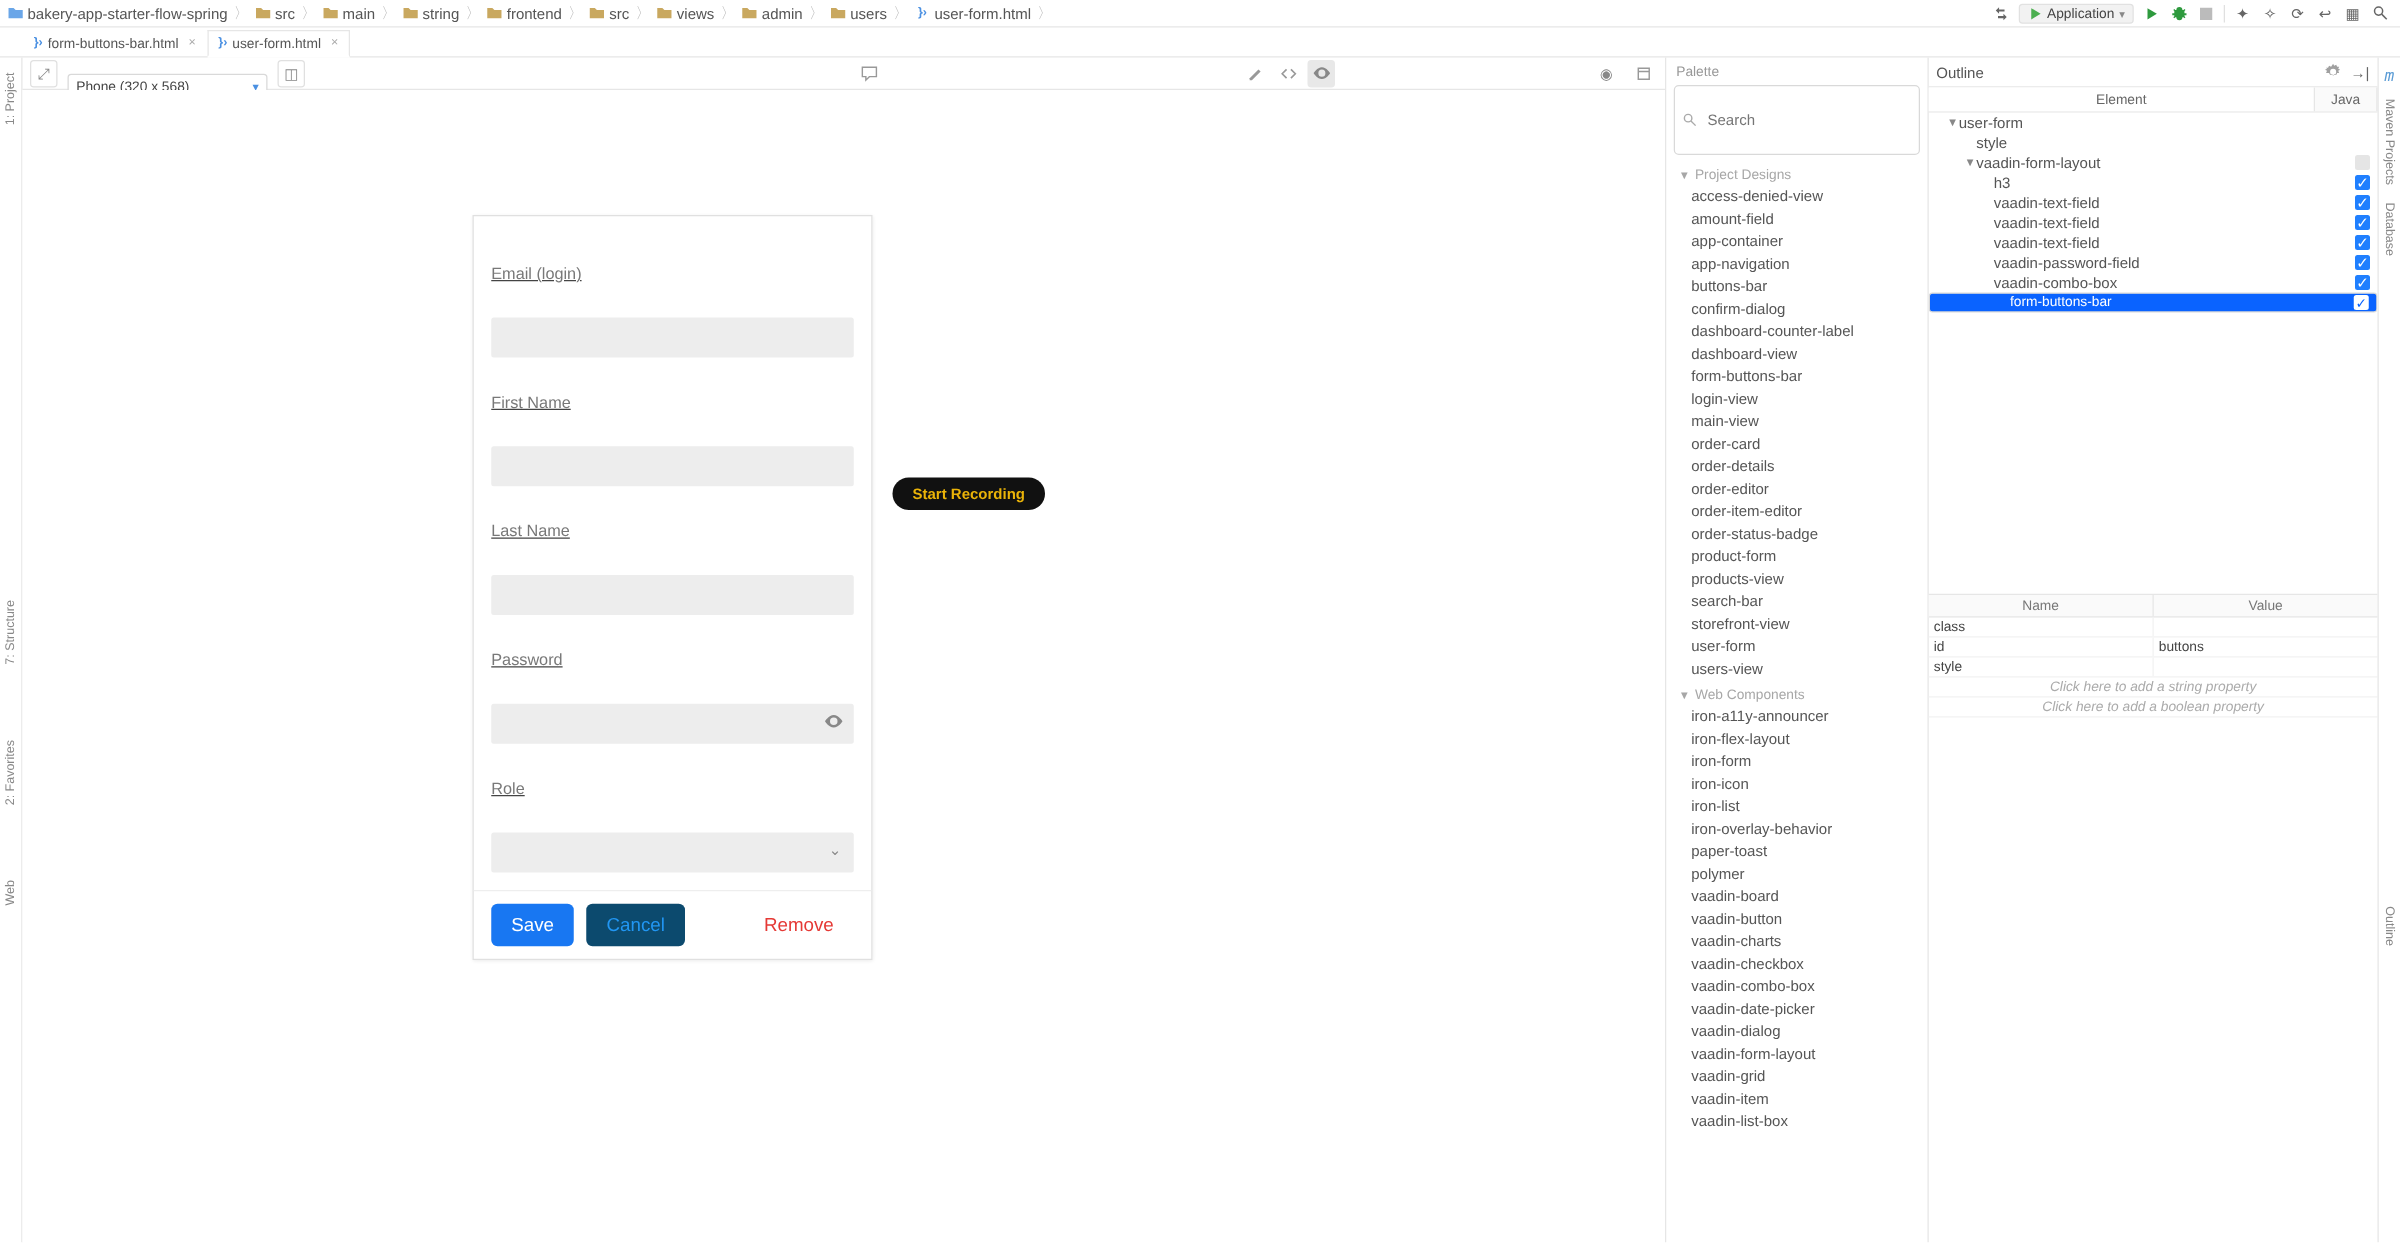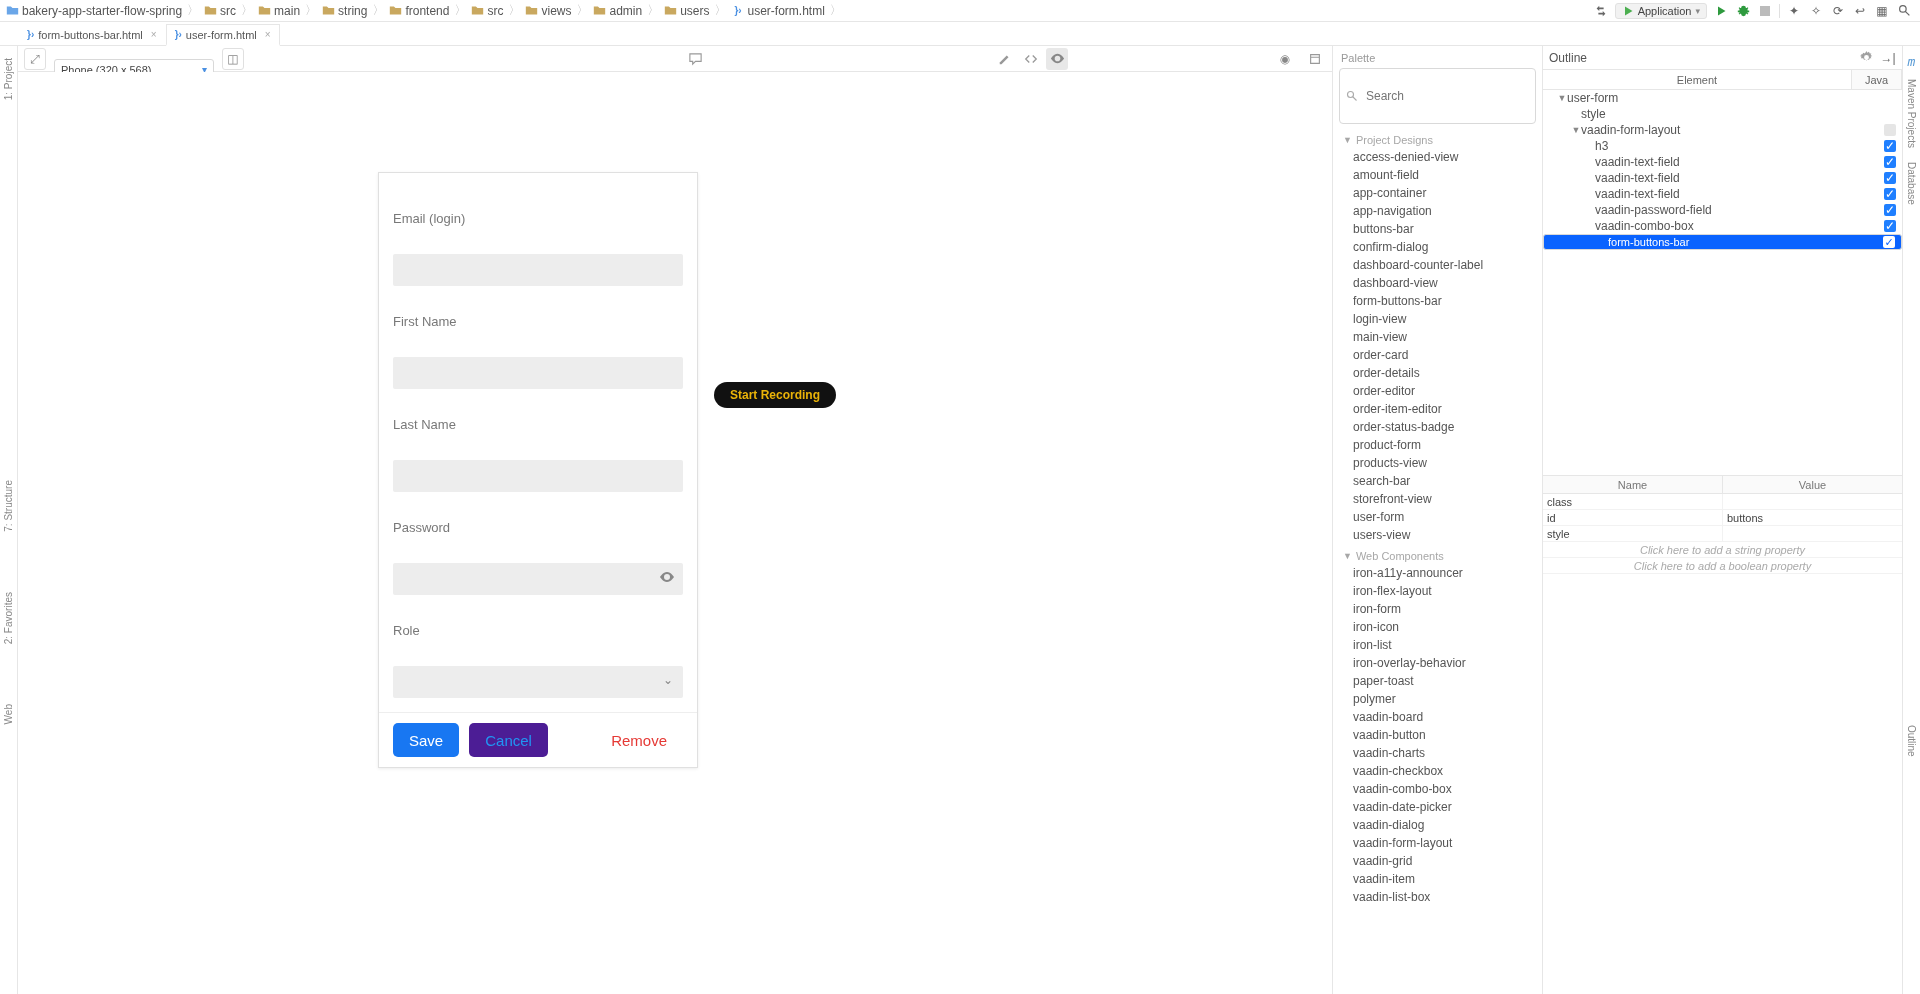--- a/index.html
+++ b/index.html
@@ -50,29 +50,29 @@
   .sel{height:22px;border:1px solid #d9d9d9;border-radius:3px;background:#fff;display:flex;align-items:center;padding:0 6px;font-size:11px;gap:6px;}
   .sel .car{color:#888;font-size:10px;}
   .sq-btn{width:22px;height:22px;border:1px solid #e0e0e0;border-radius:3px;display:flex;align-items:center;justify-content:center;color:#888;font-size:12px;}
   .et-spacer{flex:1;}
   .mode-toggle{display:flex;align-items:center;gap:4px;}
   .mode-btn{width:22px;height:22px;border-radius:3px;display:flex;align-items:center;justify-content:center;color:#888;}
   .mode-btn.active{background:#e8e8e8;}
 
   .canvas{flex:1;overflow:auto;background:#fff;display:flex;align-items:flex-start;justify-content:flex-start;position:relative;}
   .phone{width:320px;min-height:568px;margin:100px 0 0 360px;border:1px solid #e0e0e0;box-shadow:0 1px 3px rgba(0,0,0,.08);display:flex;flex-direction:column;background:#fff;}
-  .form-body{flex:1;padding:38px 14px 14px 14px;display:flex;flex-direction:column;gap:28px;}
+  .form-body{flex:1;padding:38px 14px 14px 14px;display:flex;flex-direction:column;gap:28px;text-decoration:underline;}
   .fld-label{font-size:13px;color:#787878;}
   .fld-input{height:32px;background:#ededed;border-radius:2px;position:relative;}
   .fld-input .eye{position:absolute;right:8px;top:6px;color:#888;font-size:14px;}
   .fld-input .car{position:absolute;right:10px;top:7px;color:#888;font-size:12px;}
   .form-actions{border-top:1px solid #eee;display:flex;align-items:center;gap:10px;padding:10px 14px;}
   .btn{border-radius:5px;height:34px;display:flex;align-items:center;justify-content:center;padding:0 16px;font-size:15px;cursor:pointer;}
   .btn.primary{background:var(--blue-btn);color:#fff;}
-  .btn.link{background:#4c1d95;color:var(--link);}
+  .btn.link{background:#0c4a6e;color:var(--link);}
   .btn.danger{color:var(--danger);margin-left:auto;}
 
   .recording{position:absolute;background:#111;color:#eab308;border-radius:16px;padding:6px 16px;font-size:12px;font-weight:600;display:flex;align-items:center;gap:6px;left:696px;top:310px;}
   .recording::after{content:"";position:absolute;width:12px;height:12px;left:50%;top:50%;transform:translate(-3px,-2px);}
 
   
   .palette{width:210px;border-left:1px solid var(--border-light);display:flex;flex-direction:column;}
   .palette-title{font-size:11px;color:#999;padding:6px 8px 4px 8px;}
   .palette-search{display:flex;align-items:center;border:1px solid #d9d9d9;border-radius:4px;margin:0 6px 4px 6px;padding:19px 6px;gap:6px;background:#fff;}
   .palette-search input{border:none;outline:none;flex:1;font-size:12px;background:transparent;}

